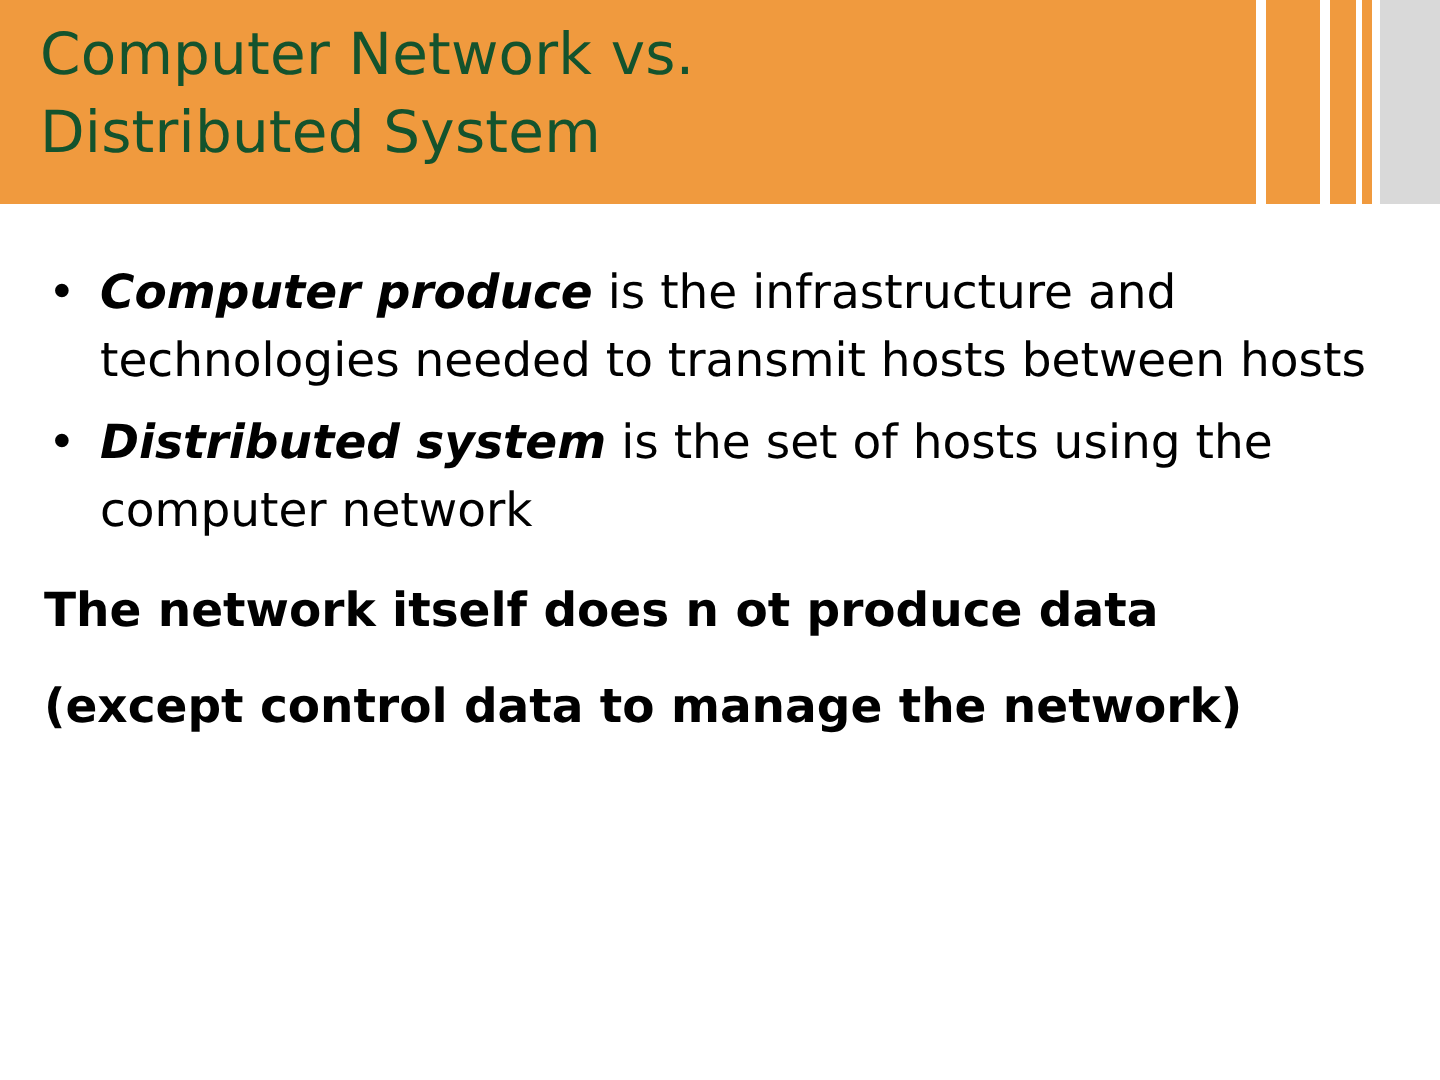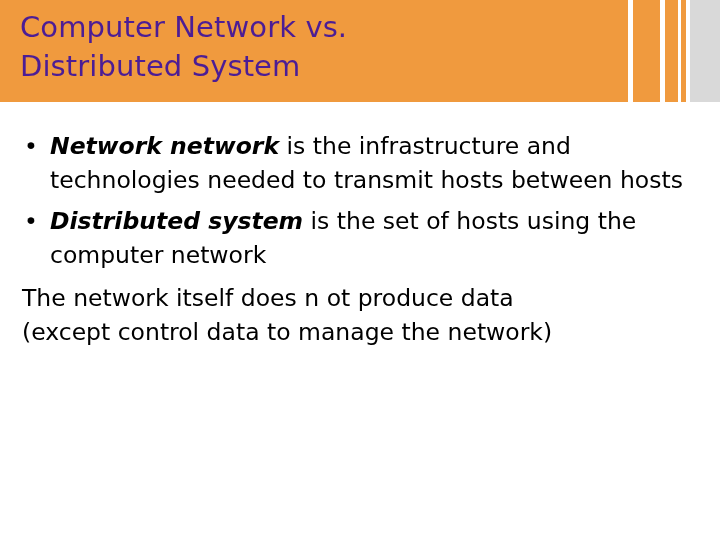--- a/index.html
+++ b/index.html
@@ -45,21 +45,21 @@
     width: 30px;
     height: 102px;
     background: #d9d9d9;
   }
 
   #slide-title {
     position: absolute;
     left: 20px;
     top: 8px;
     width: 600px;
-    color: #4c1d95;
+    color: #14532d;
     font-size: 29px;
     line-height: 39px;
     font-weight: 400;
     letter-spacing: 0.1px;
     white-space: pre-line;
   }
 
   
   #slide-body {
     position: absolute;
@@ -97,22 +97,22 @@
     font-weight: bold;
     font-style: italic;
   }
 
   #closing-note {
     position: absolute;
     left: 22px;
     top: 179px;
     width: 660px;
     font-size: 23.5px;
-    line-height: 34px;
-    font-weight: normal;
+    line-height: 48px;
+    font-weight: bold;
     white-space: pre-line;
   }
 </style>
 </head>
 <body>
 
 <div id="header-band">
   <div id="slide-title">Computer Network vs.
 Distributed System</div>
   <div class="stripe-white" id="stripe-gap-1"></div>
@@ -120,21 +120,21 @@
   <div class="stripe-white" id="stripe-gap-3"></div>
   <div class="stripe-white" id="stripe-gap-4"></div>
   <div id="header-grey-panel"></div>
 </div>
 
 <div id="slide-body">
 
   <ul id="bullet-list">
     <li class="bullet-item">
       <span class="bullet-marker">•</span>
-      <span class="lead-term">Network network</span><span> is the infrastructure and technologies needed to transmit hosts between hosts</span>
+      <span class="lead-term">Computer produce</span><span> is the infrastructure and technologies needed to transmit hosts between hosts</span>
     </li>
     <li class="bullet-item">
       <span class="bullet-marker">•</span>
       <span class="lead-term">Distributed system</span><span> is the set of hosts using the computer network</span>
     </li>
   </ul>
 
   <div id="closing-note">The network itself does n ot produce data
 (except control data to manage the network)</div>
 

